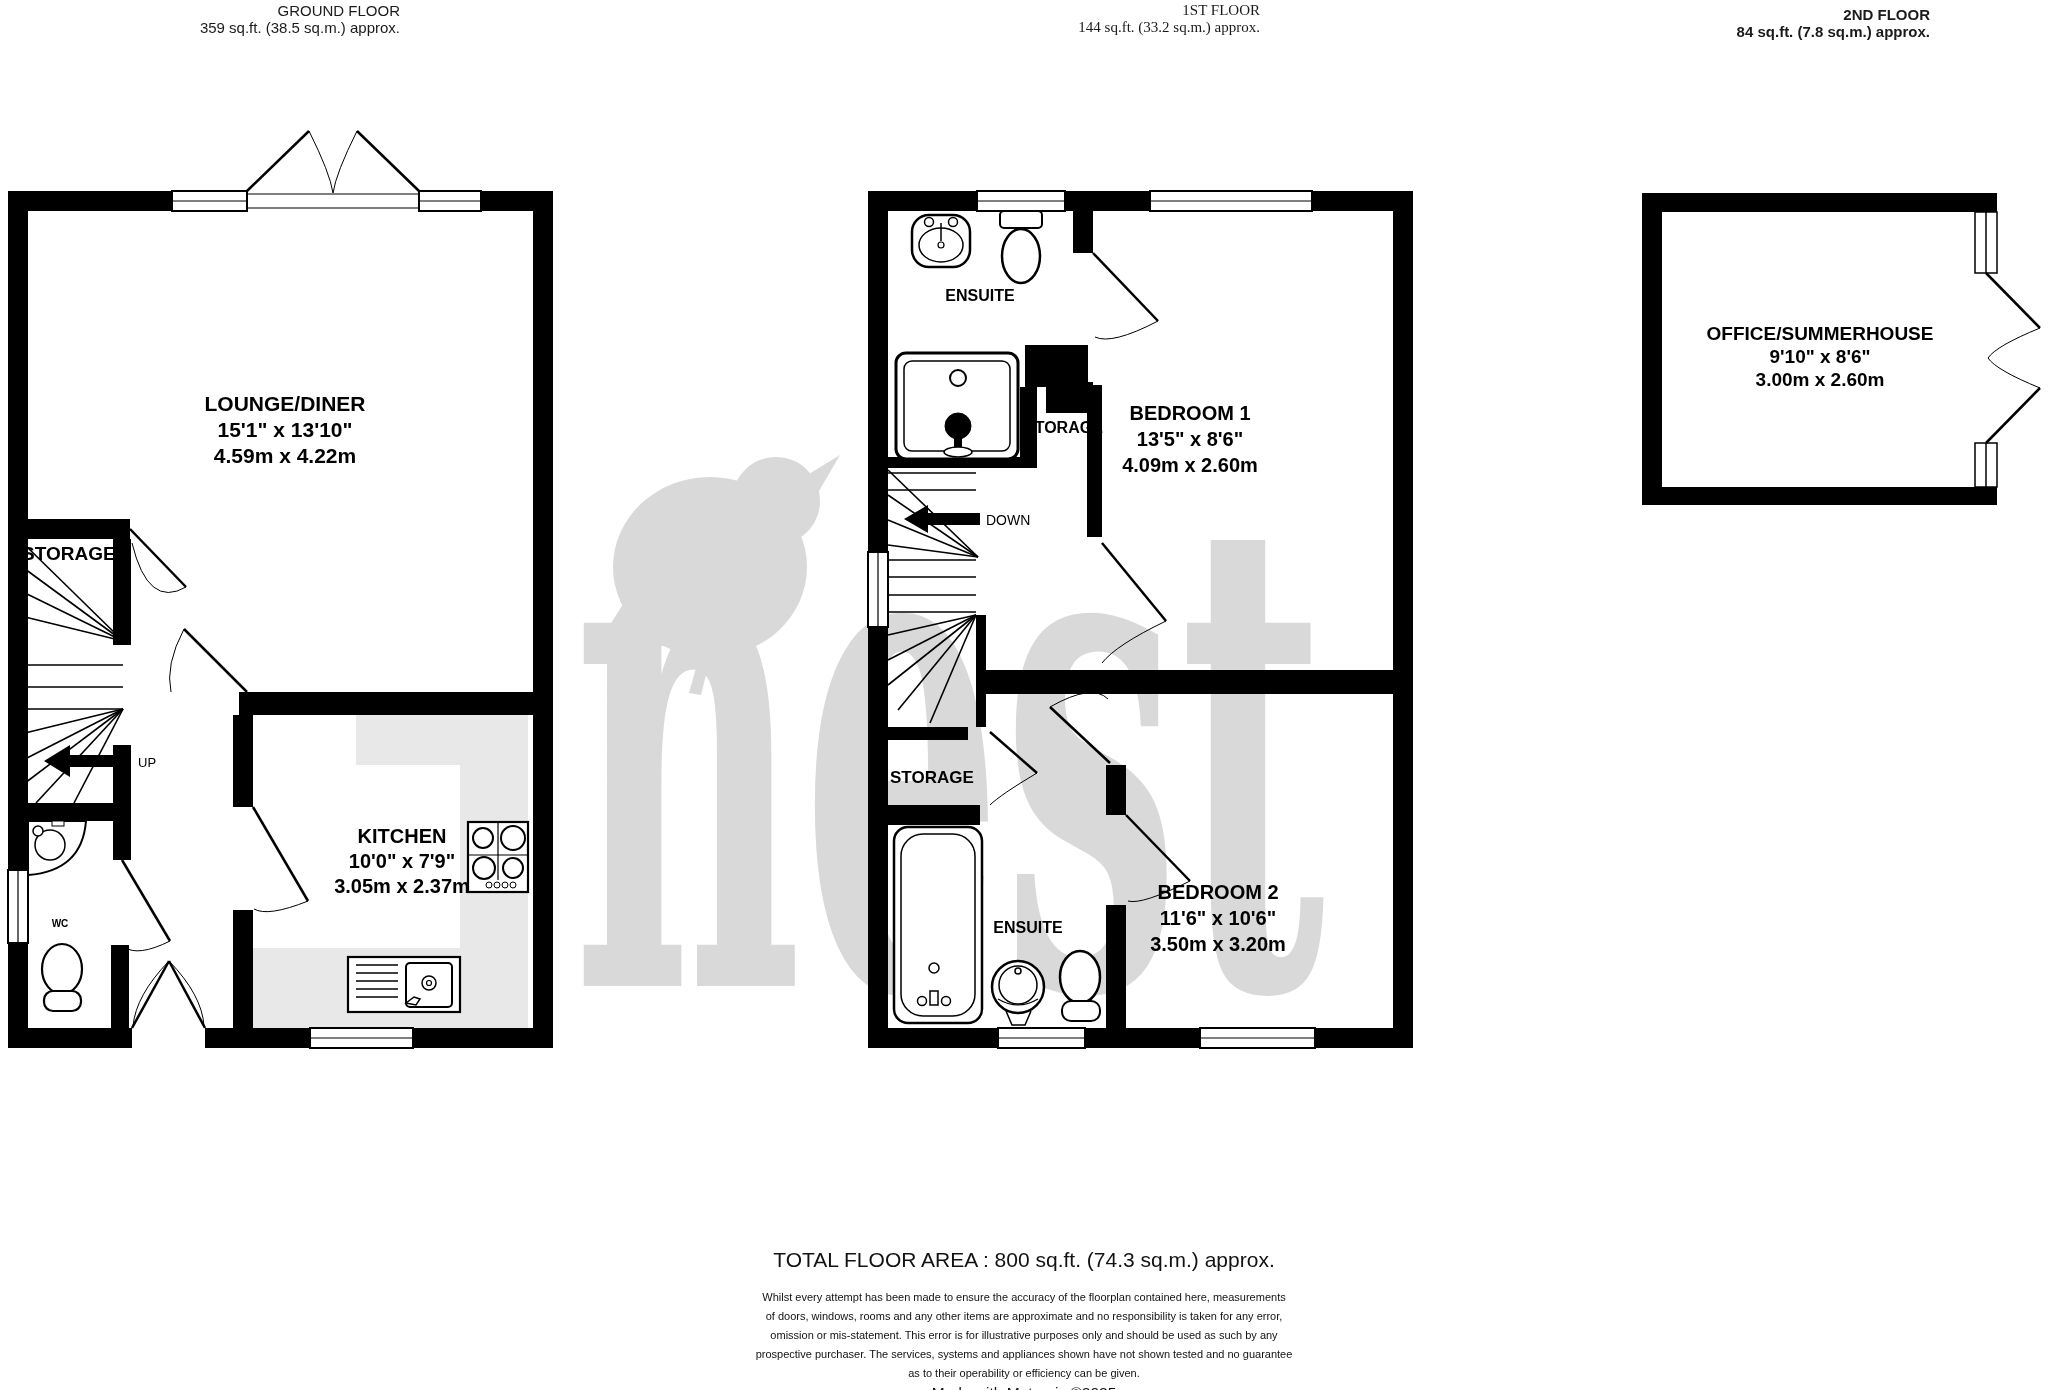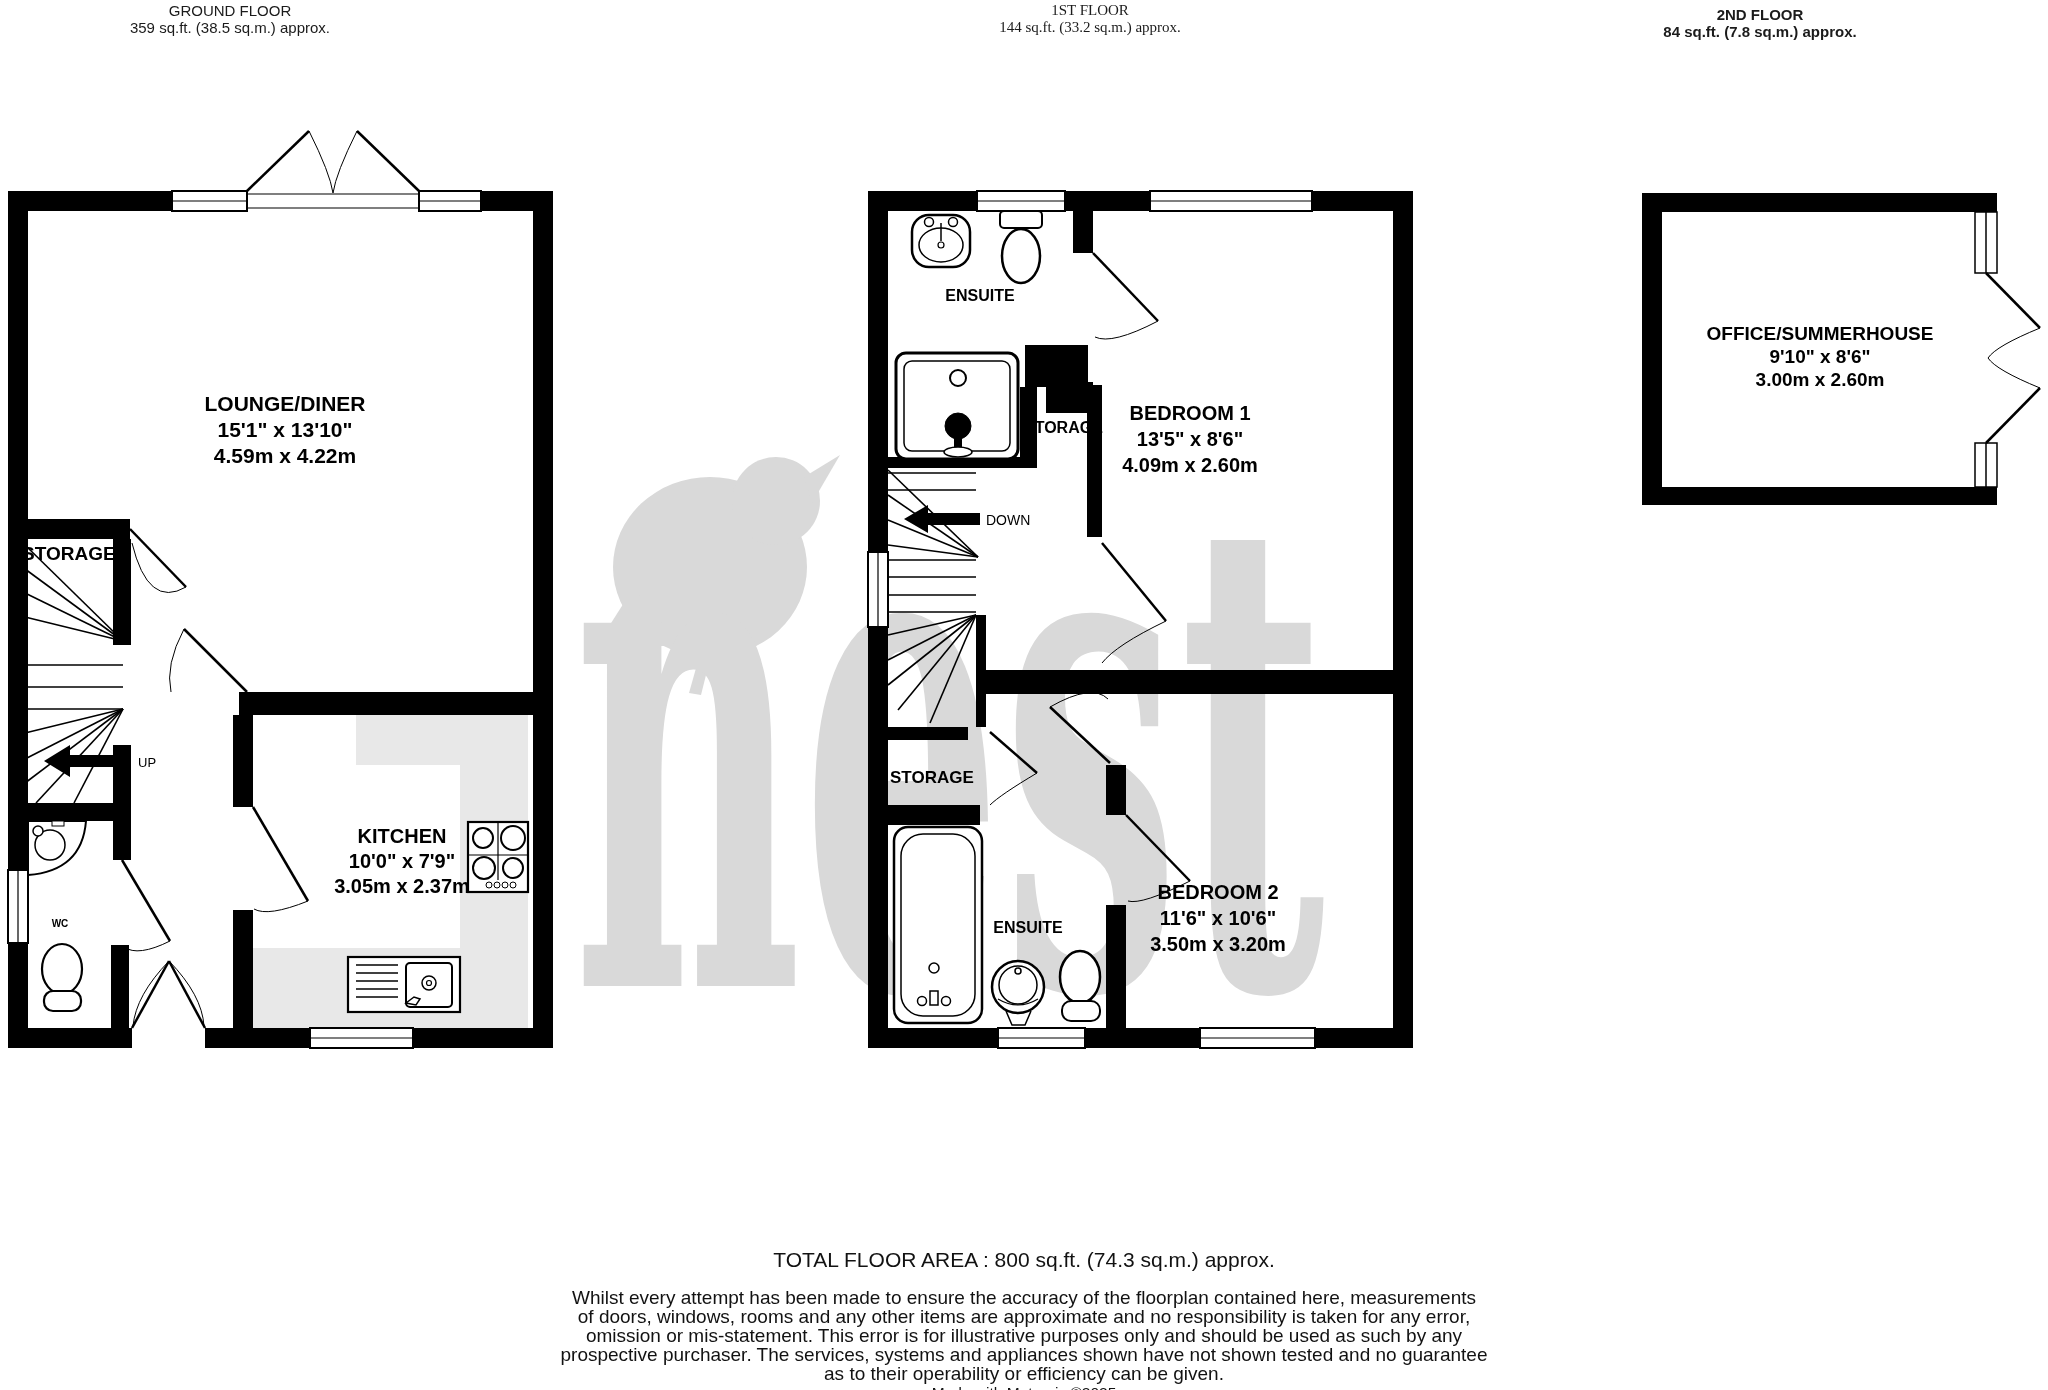--- a/index.html
+++ b/index.html
@@ -1,26 +1,26 @@
 <!DOCTYPE html>
 <html><head>
 <meta charset="utf-8">
 <style>
   html,body{margin:0;padding:0;background:#ffffff;}
   .stage{position:relative;width:2048px;height:1390px;background:#fff;
          font-family:"Liberation Sans",sans-serif;overflow:hidden;}
-  .floor-title{position:absolute;width:340px;text-align:center;color:#1b1b1b;
+  .floor-title{position:absolute;width:340px;text-align:right;color:#1b1b1b;
                font-size:15px;line-height:17px;}
   svg.plan{position:absolute;overflow:visible;}
   svg text{font-family:"Liberation Sans",sans-serif;fill:#000;}
   .room-name,.room-dim{font-weight:bold;}
   .watermark-text{font-family:"DejaVu Serif","Liberation Serif",serif;font-weight:bold;fill:#d9d9d9;}
   .footer{position:absolute;left:0;right:0;text-align:center;color:#121212;}
   .footer .total{font-size:21px;margin-bottom:16px;}
-  .footer .disc{font-size:19px;line-height:19px;}
+  .footer .disc{font-size:11px;line-height:19px;}
   .footer .credit{font-size:15.5px;line-height:19px;}
   .wm{position:absolute;}
 </style>
 </head>
 <body>
 
 <div class="stage">
 
   <div class="wm" style="left:590px;top:445px;">
     <svg width="320" height="260" viewBox="0 0 320 260">

